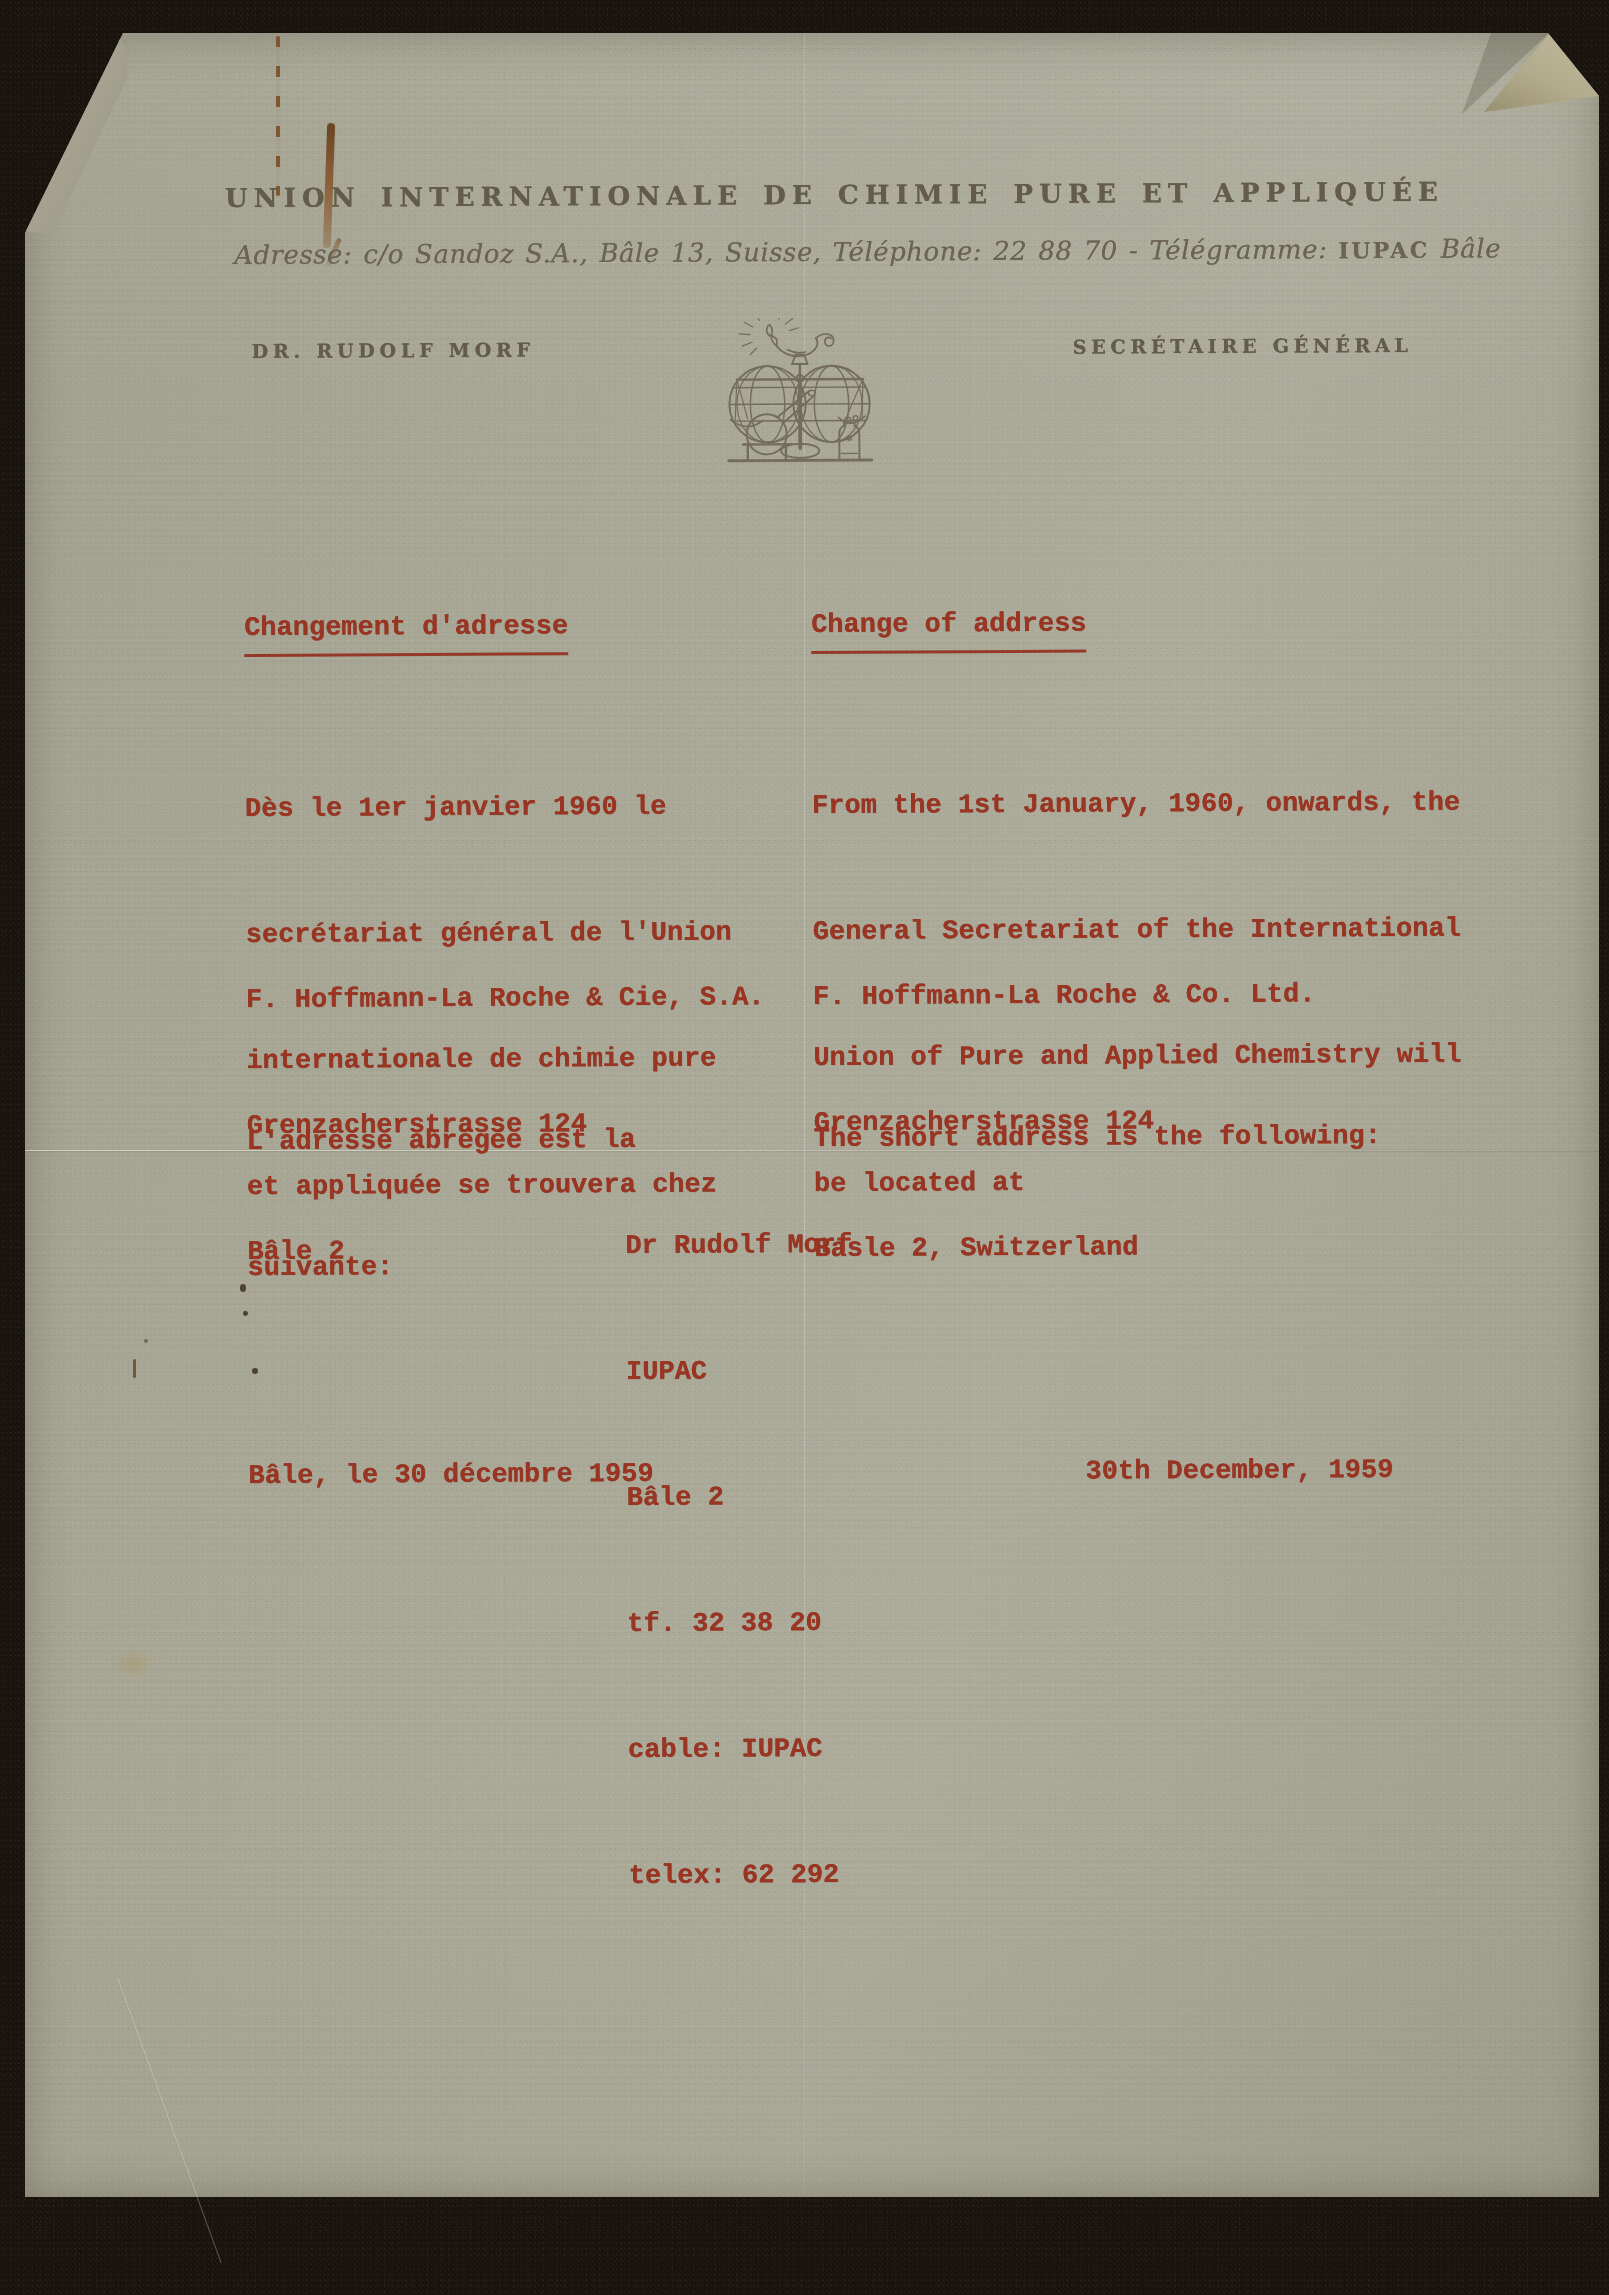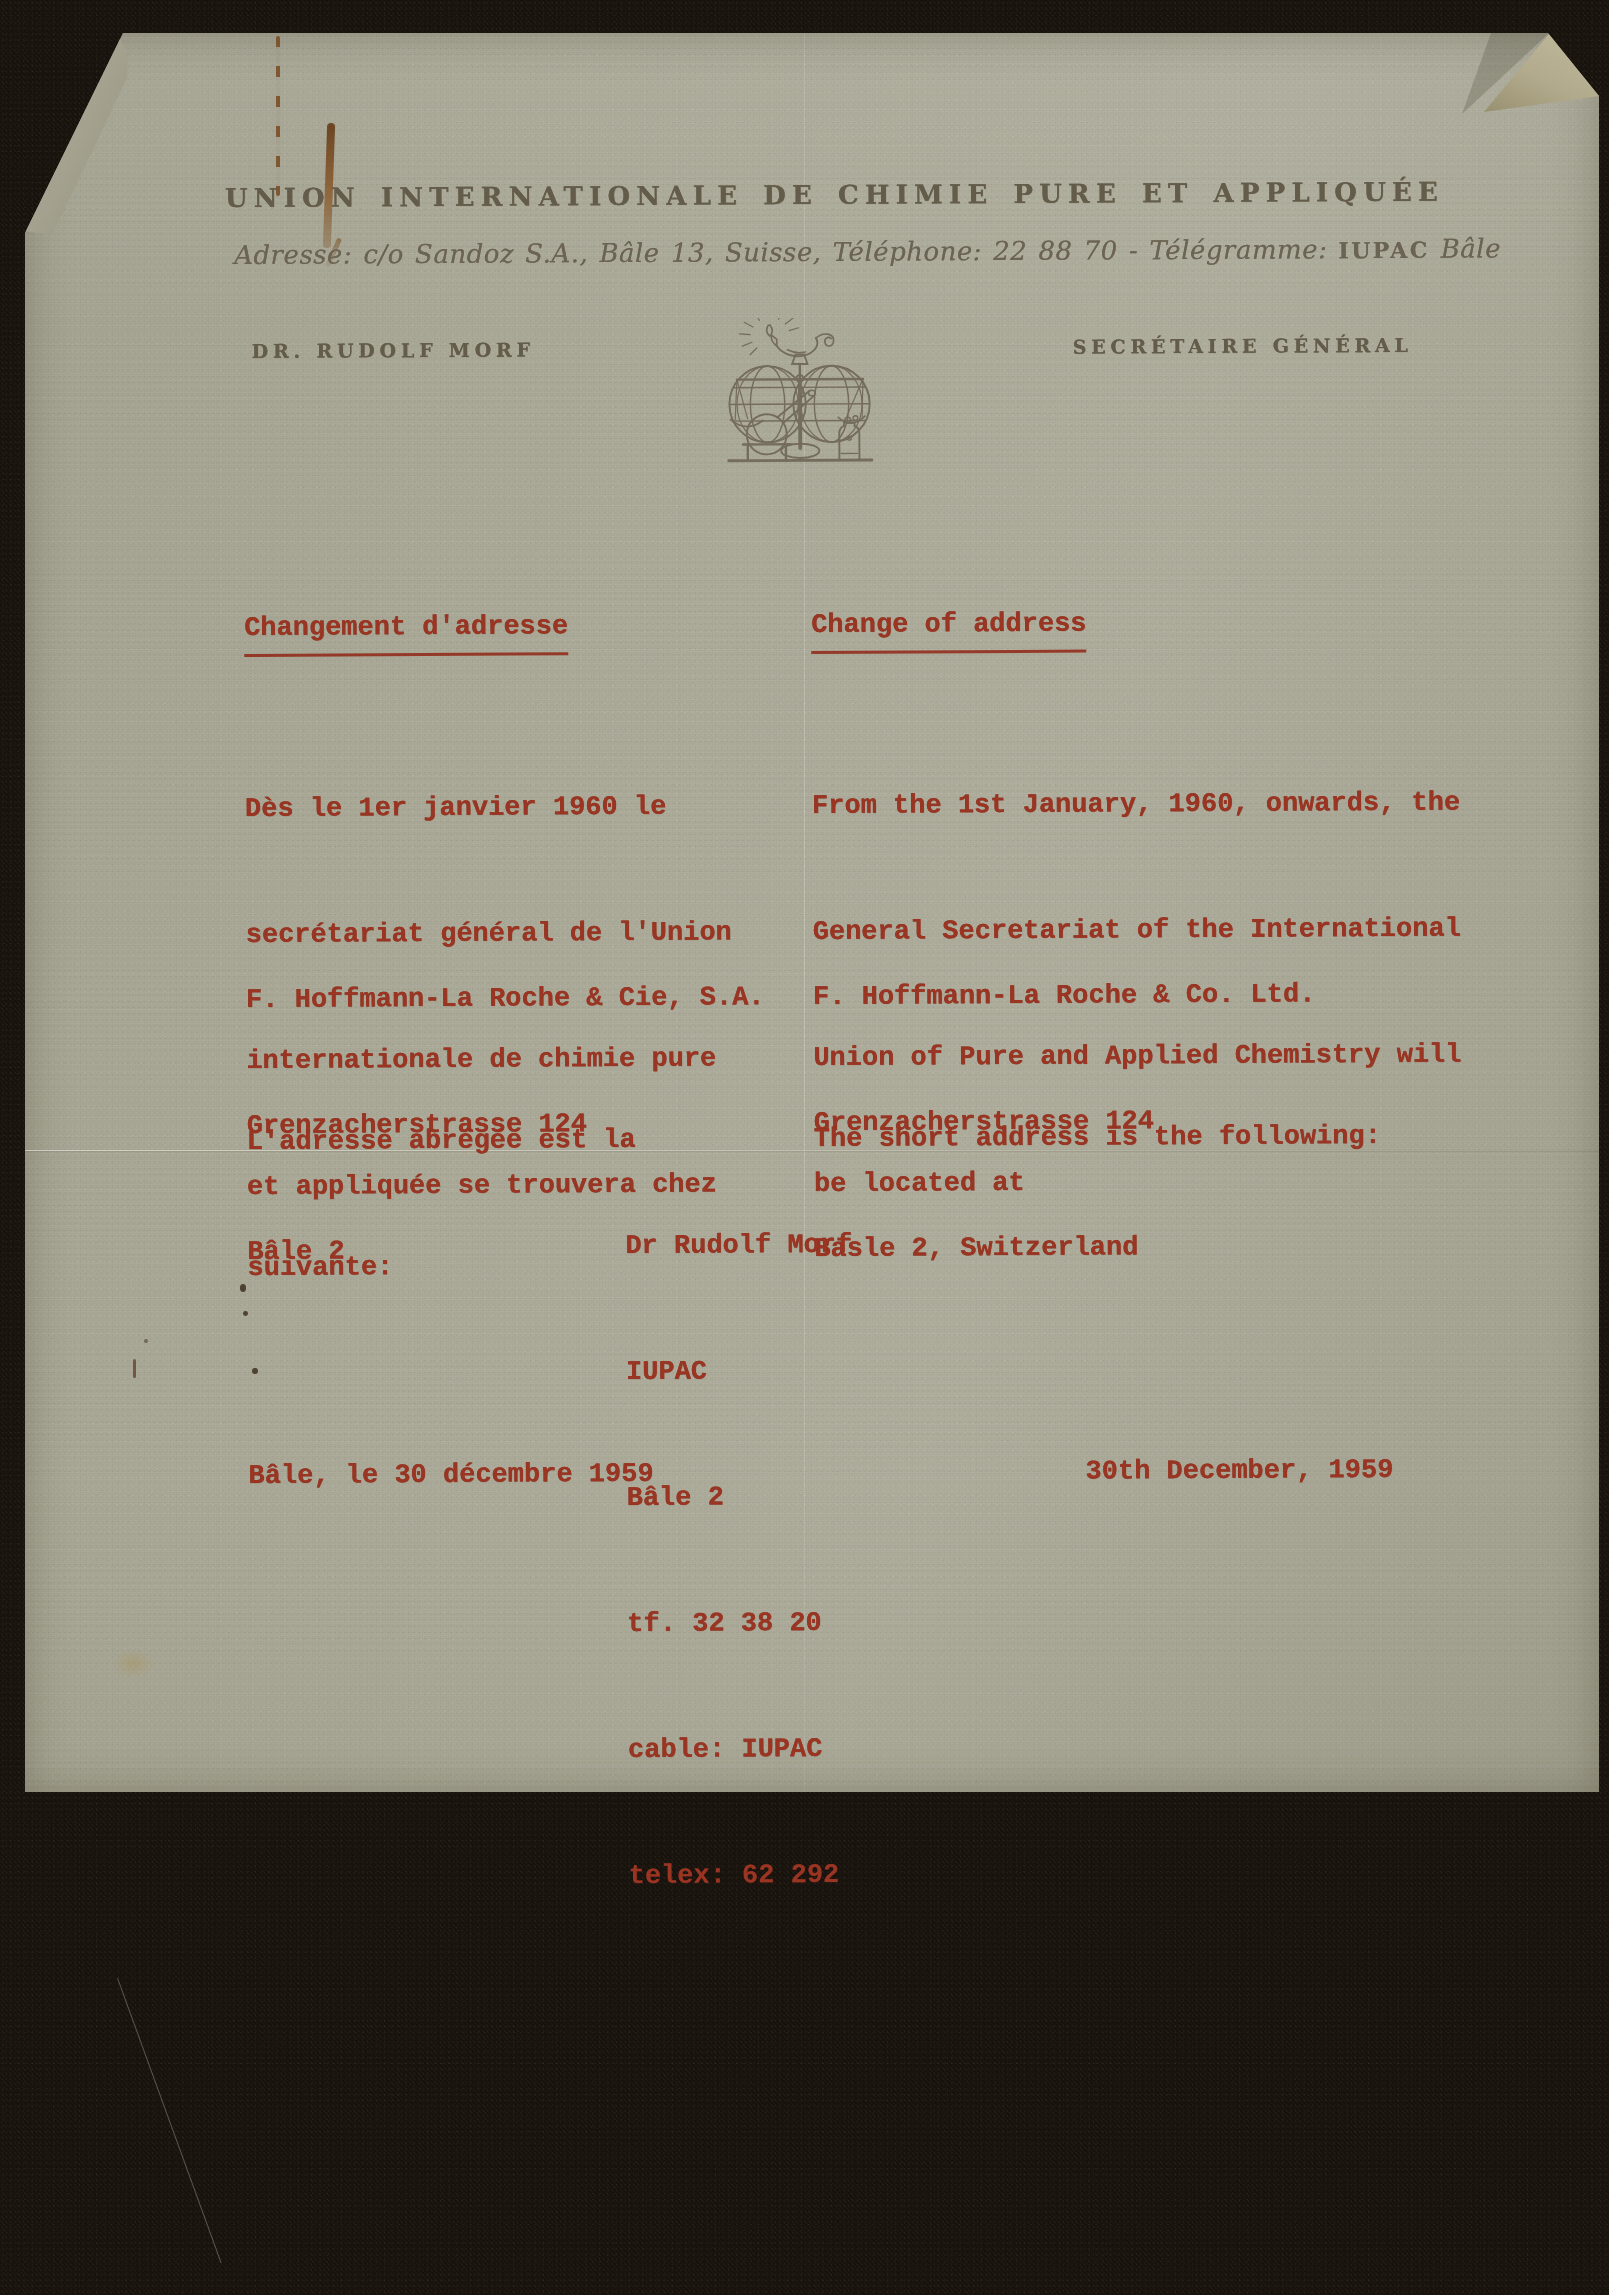--- a/index.html
+++ b/index.html
@@ -10,21 +10,21 @@
     background-image:
       radial-gradient(rgba(255,255,255,0.055) 0.5px, rgba(0,0,0,0) 0.7px),
       radial-gradient(rgba(90,75,60,0.25) 0.5px, rgba(0,0,0,0) 0.8px),
       repeating-linear-gradient(48deg, rgba(255,255,255,0.015) 0 1.4px, rgba(0,0,0,0.02) 1.4px 3.3px);
     background-size:4.3px 5.3px, 7.2px 6.2px, auto;
     font-family:"Liberation Sans", sans-serif;
   }
 
   
   .paper{
-    position:absolute;left:25px;top:33px;width:1574px;height:1759px;
+    position:absolute;left:25px;top:33px;width:1574px;height:2164px;
     background-color:#a9a795;
     background-image:
       linear-gradient(105deg, rgba(118,116,98,0.12), rgba(0,0,0,0) 28%, rgba(255,255,255,0.05) 62%, rgba(112,110,94,0.14)),
       linear-gradient(0deg, rgba(120,116,96,0.10), rgba(0,0,0,0) 18%, rgba(0,0,0,0) 82%, rgba(255,255,255,0.05)),
       repeating-linear-gradient(90deg, rgba(124,134,120,0.055) 0 1px, rgba(0,0,0,0) 1px 2.9px),
       repeating-linear-gradient(0deg, rgba(255,255,255,0.045) 0 0.5px, rgba(0,0,0,0) 0.5px 2.4px),
       radial-gradient(rgba(96,104,96,0.16) 0.5px, rgba(0,0,0,0) 0.6px),
       radial-gradient(rgba(255,255,248,0.12) 0.5px, rgba(0,0,0,0) 0.7px),
       radial-gradient(rgba(92,98,110,0.10) 0.6px, rgba(0,0,0,0) 0.8px);
     background-size:auto, auto, auto, auto, 5.3px 6.2px, 8px 9px, 11px 13px;

